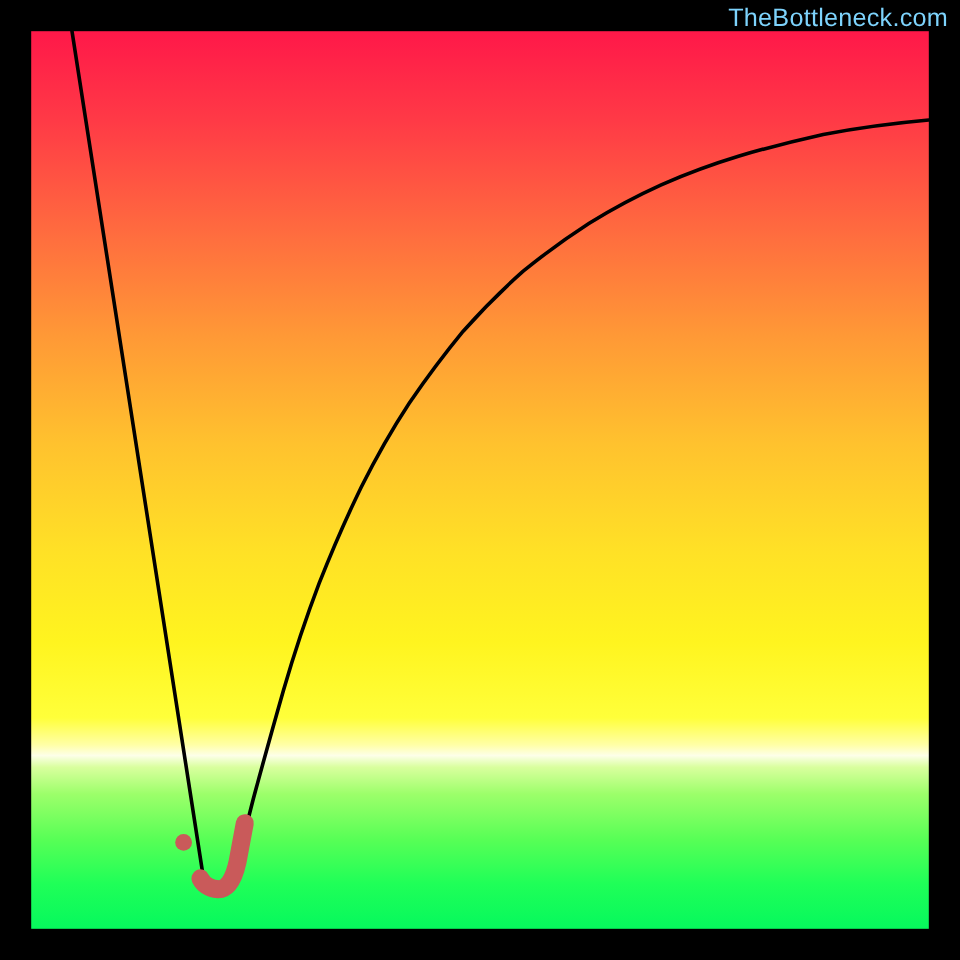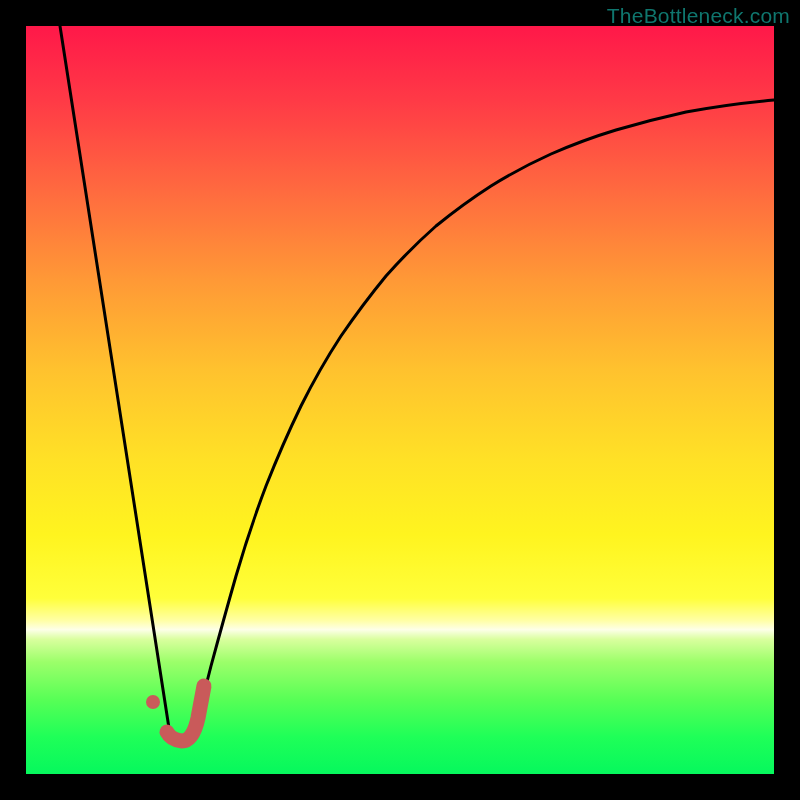--- a/index.html
+++ b/index.html
@@ -40,21 +40,21 @@
       #9cff6a 85%,
       #58ff56 90%,
       #1fff58 95%,
       #06f85d 100%
     );
   }
   .watermark {
     position: absolute;
     top: 4px;
     right: 10px;
-    color: #0f766e;
+    color: #7dd3fc;
     font-size: 21px;
     letter-spacing: 0.2px;
     font-weight: 400;
     text-align: center;
   }
   svg.curves {
     position: absolute;
     left: 0;
     top: 0;
     width: 748px;

